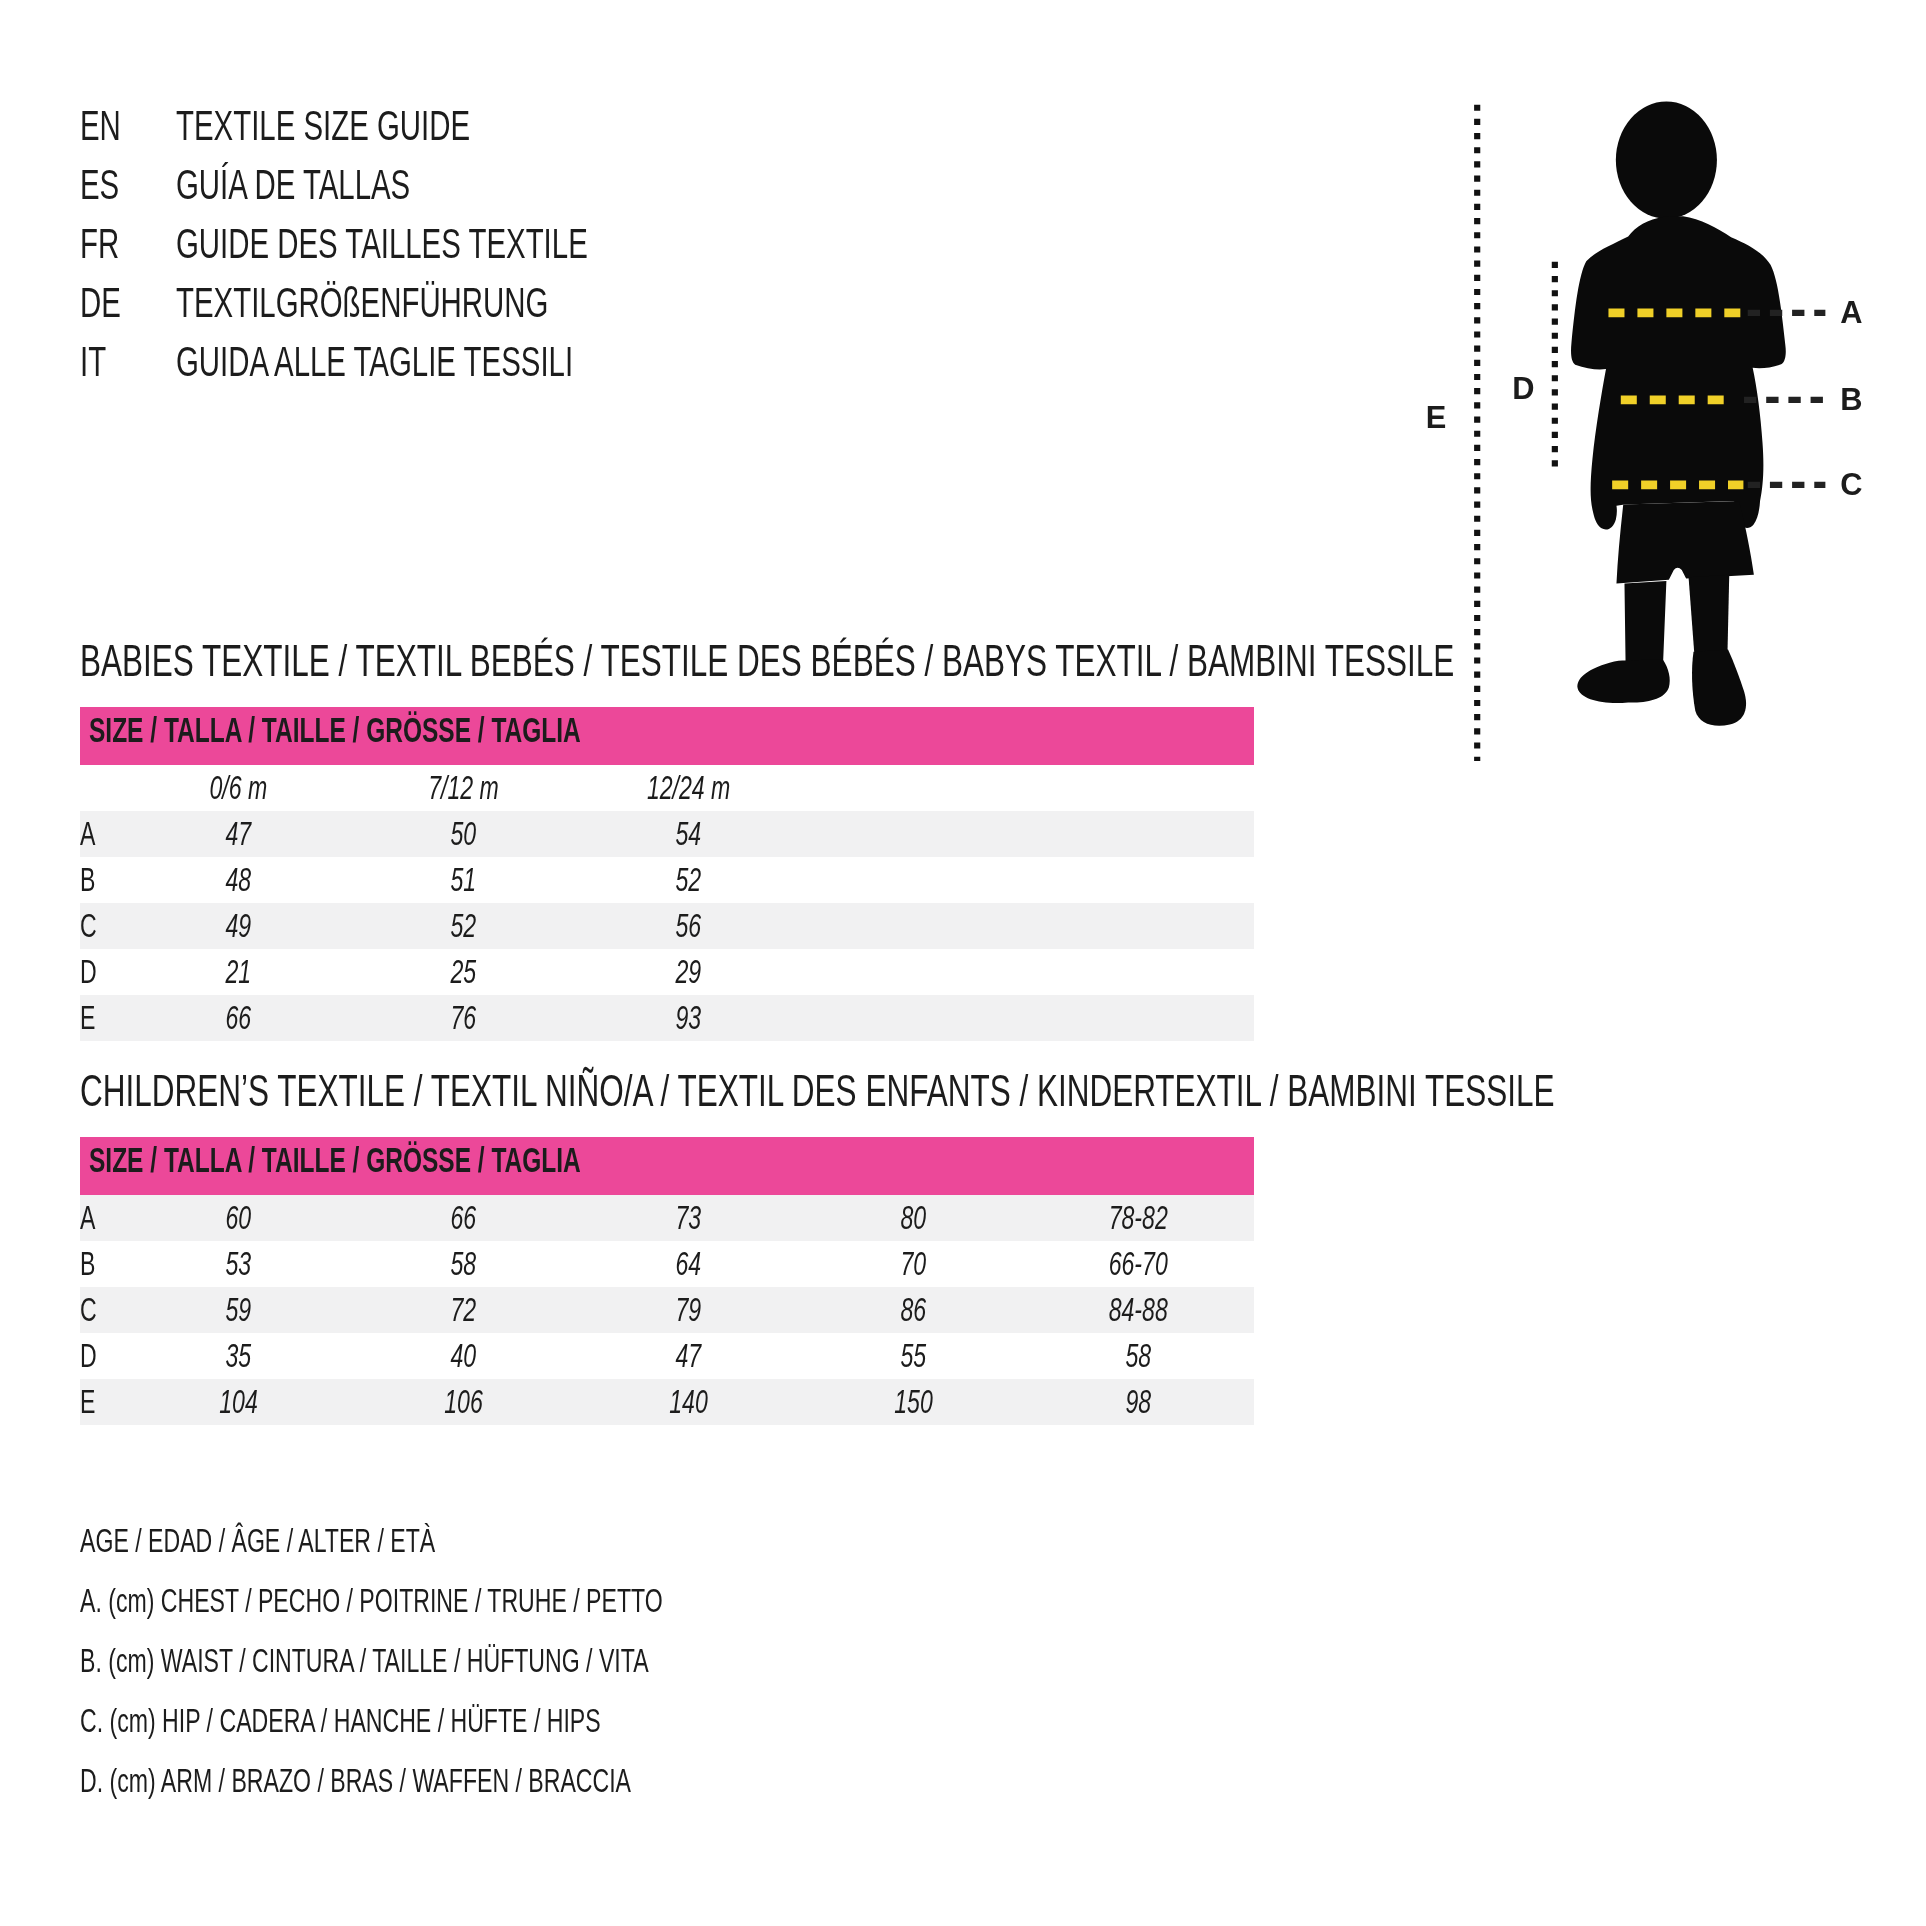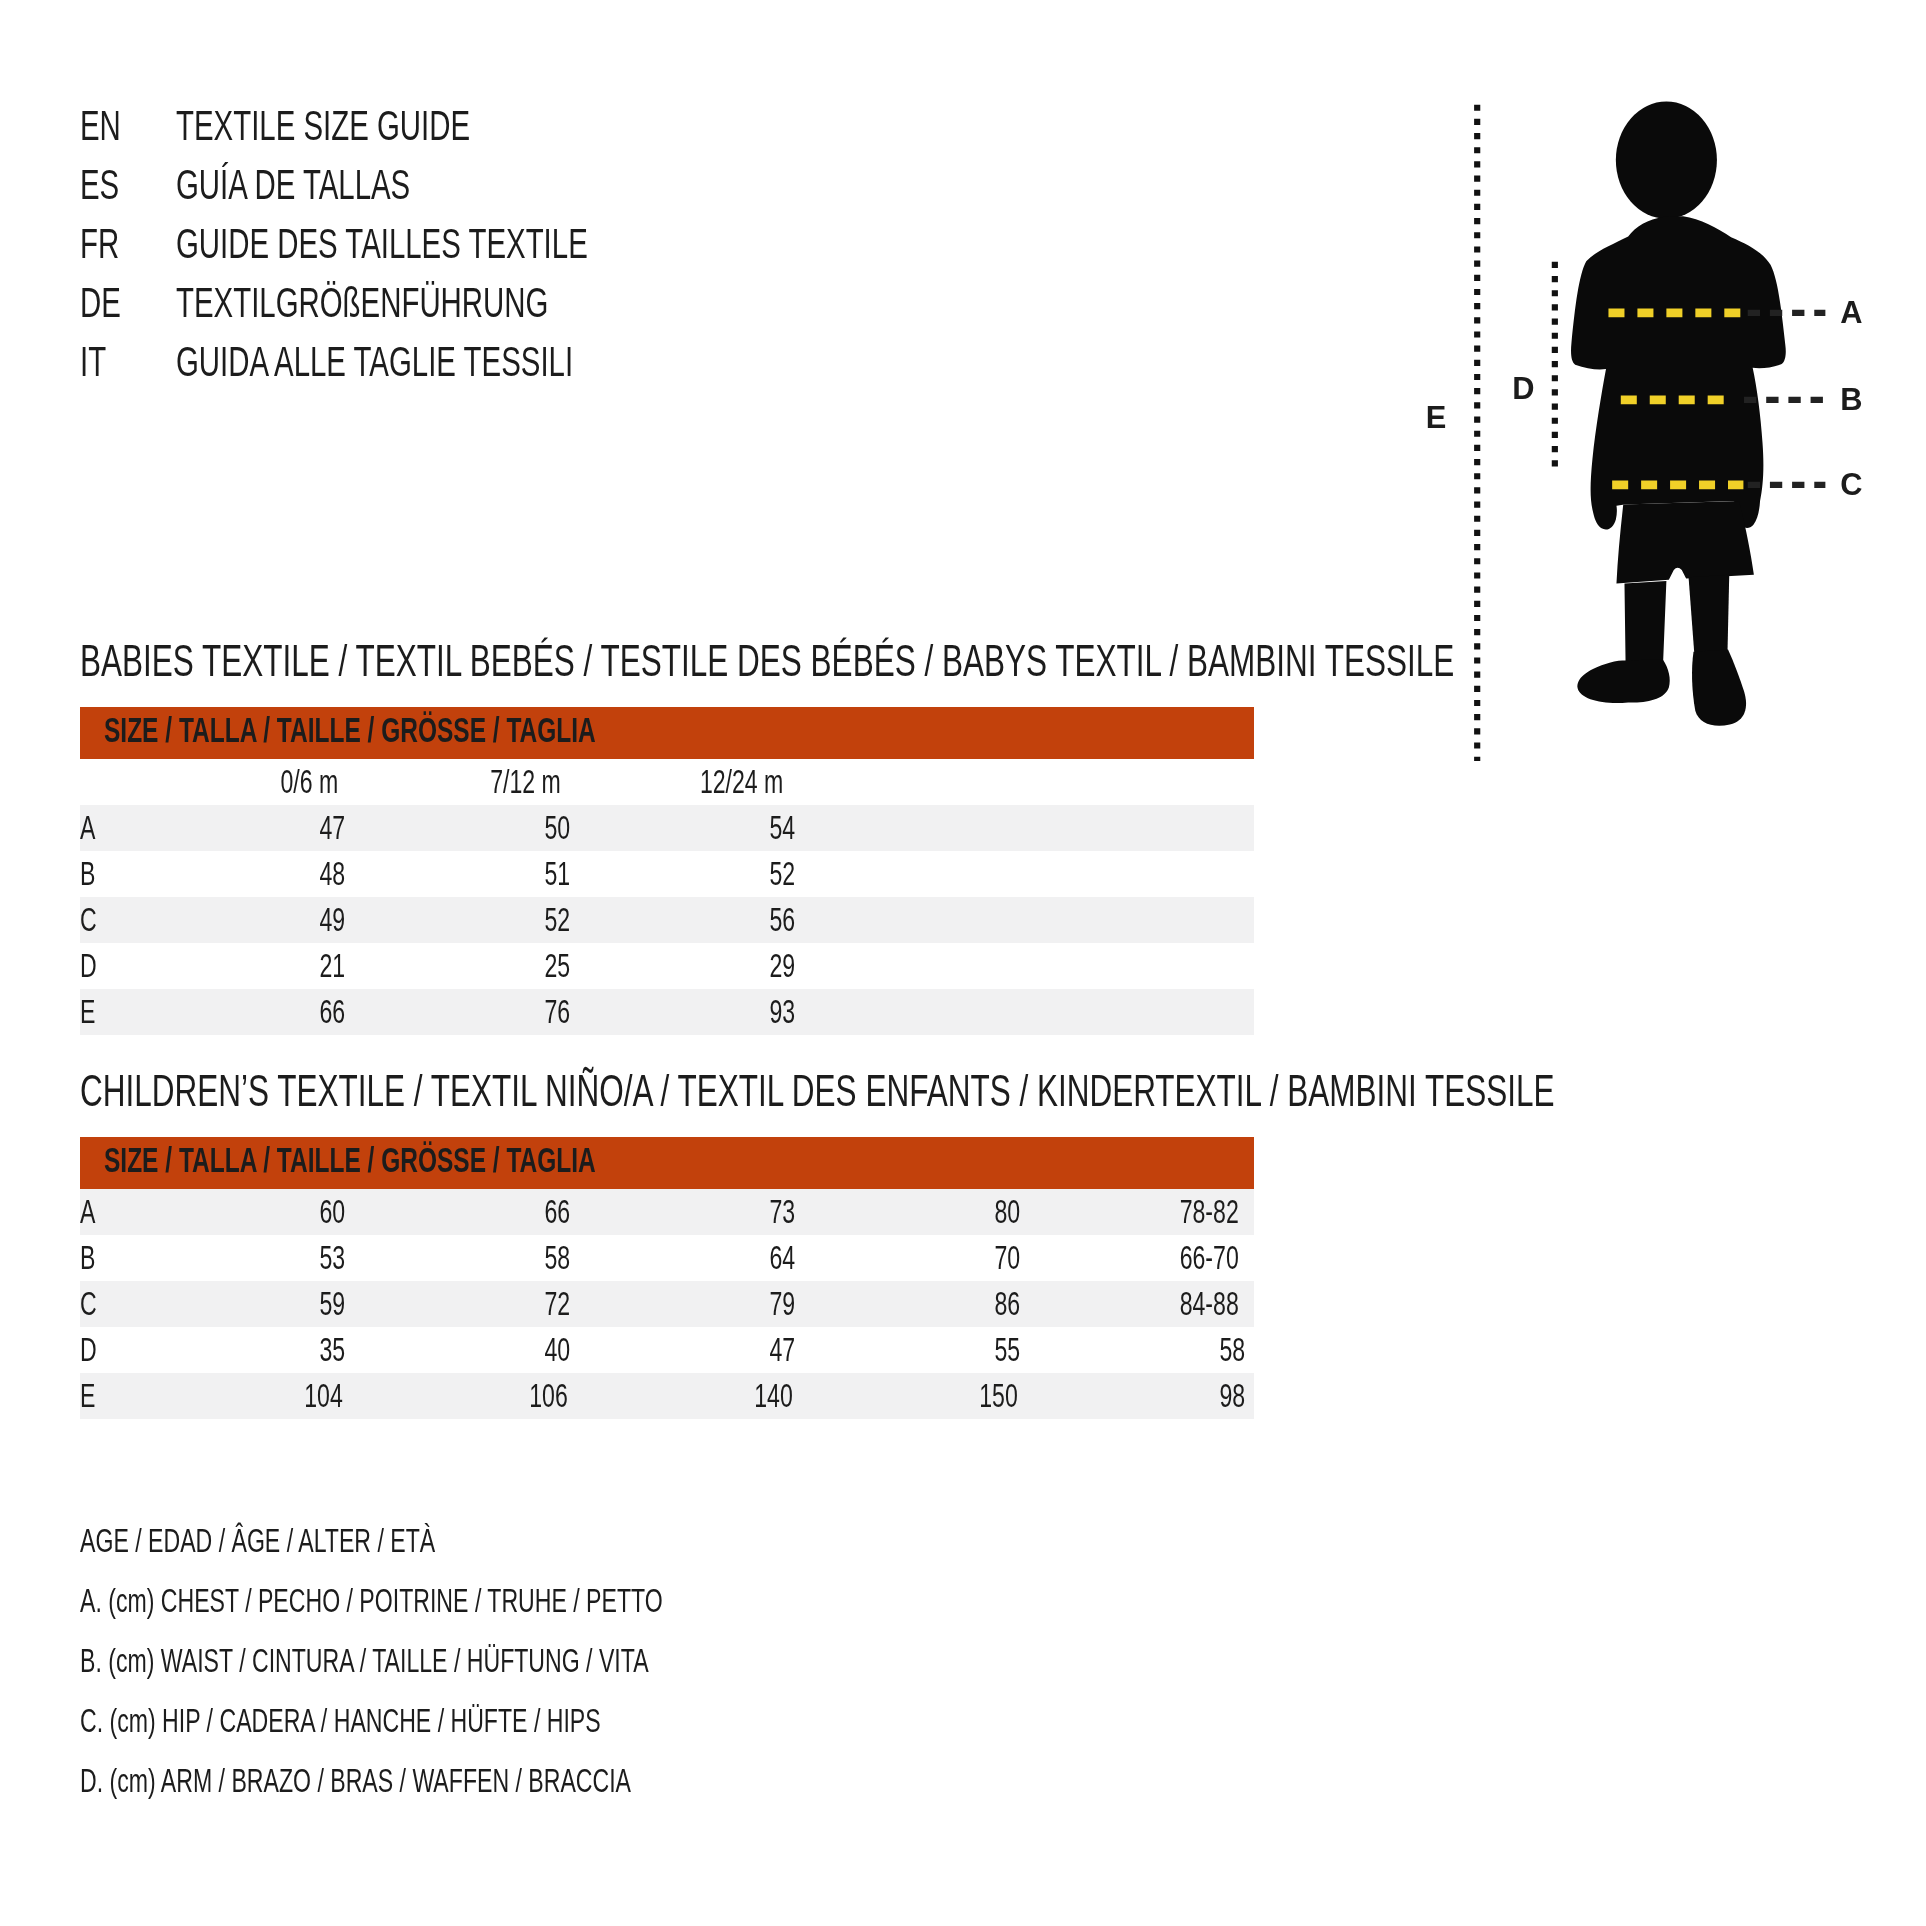--- a/index.html
+++ b/index.html
@@ -21,27 +21,27 @@
   
   .sec-title { position: absolute; left: 80px; font-size: 45px; line-height: 49px; }
   .sec-title.babies   { top: 636px; }
   .sec-title.children { top: 1066px; }
 
   
   .sztable { position: absolute; left: 80px; width: 1174px; font-size: 33px; }
   .sztable.babies   { top: 707px; }
   .sztable.children { top: 1137px; }
   .size-bar {
-    height: 52px; line-height: 46px; background: #c2410c;
-    padding-left: 24px; font-size: 35px; font-weight: bold;
+    height: 58px; line-height: 46px; background: #ec4899;
+    padding-left: 9px; font-size: 35px; font-weight: bold;
   }
   .t-row { display: flex; height: 46px; line-height: 46px; }
   .t-row.shade { background: #f1f1f2; }
   .t-lbl  { width: 46px; text-align: left; }
-  .t-cell { width: 225px; text-align: right; }
+  .t-cell { width: 225px; text-align: center; font-style: italic; }
 
   
   .legend { position: absolute; left: 80px; top: 1511px; font-size: 33px; }
   .legend-row { height: 60px; line-height: 60px; }
 
   
   .figure-wrap { position: absolute; left: 1405px; top: 80px; width: 524px; height: 721px; }
   .fig-label { font-family: "Liberation Sans", sans-serif; font-weight: bold; font-size: 50px; fill: #1c1c1c; }
 </style>
 </head>

